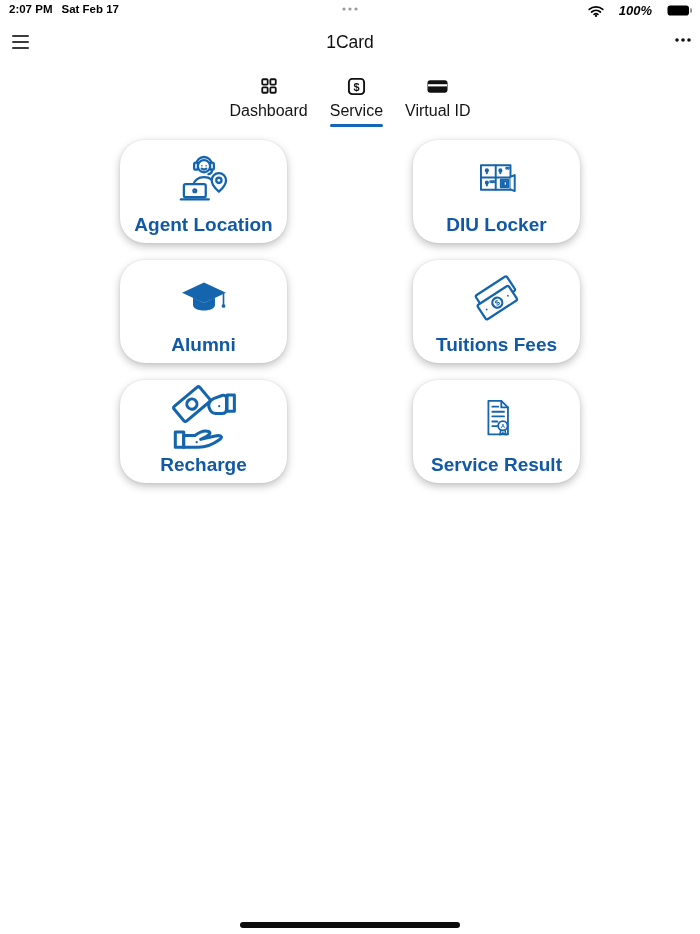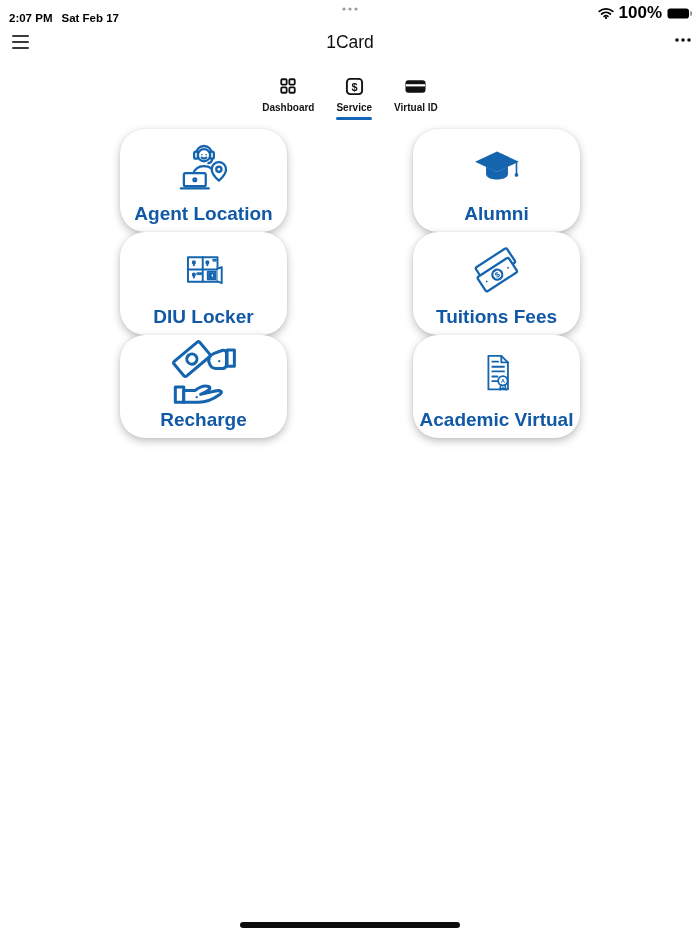--- a/index.html
+++ b/index.html
@@ -6,47 +6,47 @@
   html,body { width:700px; height:934px; }
   body {
     font-family: "Liberation Sans", "DejaVu Sans", sans-serif;
     background:#fff; color:#000; position:relative; overflow:hidden;
   }
   .screen { position:absolute; inset:0; background:#fff; }
 
   
   .statusbar { position:absolute; top:0; left:0; right:0; height:20px; }
   .sb-left { position:absolute; left:9px; top:3px; display:flex; gap:9px; align-items:center;
-             font-size:11.5px; font-weight:600; color:#000;margin-top:9px; }
+             font-size:11.5px; font-weight:600; color:#000; }
   .sb-center { position:absolute; left:50%; top:7px; transform:translateX(-50%); }
-  .sb-right { position:absolute; right:8px; top:3px; display:flex; gap:5px; align-items:center;
-              font-size:17px; font-weight:600; color:#000; }
+  .sb-right { position:absolute; right:8px; top:3px; display:flex; gap:15px; align-items:center;
+              font-size:13px; font-weight:600; color:#000;font-style:italic; }
 
   
   .navbar { position:absolute; top:28px; left:0; right:0; height:32px; }
   .hamburger { position:absolute; left:12px; top:7px; width:17px; height:14px;
                display:flex; flex-direction:column; justify-content:space-between; cursor:pointer; }
   .hamburger span { display:block; height:2.2px; border-radius:1px; background:#3a3a3a; }
   .nav-title { position:absolute; left:0; right:0; top:4px; text-align:center;
                font-size:17.5px; font-weight:500; color:#101010; }
   .nav-more { position:absolute; right:9px; top:10px; cursor:pointer; line-height:0; }
 
   
   .tabbar { position:absolute; top:68px; left:0; right:0; display:flex;
             justify-content:center; gap:22px; }
   .tab { display:flex; flex-direction:column; align-items:center; cursor:pointer; }
   .ticon { height:20px; margin-top:8px; margin-bottom:6px; display:flex; align-items:center; color:#111; }
-  .tlabel { font-size:10px; font-weight:700; color:#141414; white-space:nowrap;text-align:center; }
+  .tlabel { font-size:16px; font-weight:400; color:#141414; white-space:nowrap;text-align:center; }
   .tab .underline { width:100%; height:3px; border-radius:2px; margin-top:4px;
                     background:var(--tab-underline, #1467B8); }
 
   
-  .grid { position:absolute; top:129px; left:120px; width:460px;
+  .grid { position:absolute; top:140px; left:120px; width:460px;
           display:grid; grid-template-columns:167px 167px; justify-content:space-between;
-          row-gap:0; }
+          row-gap:17px; }
   .card { height:103px; background:#fff; border-radius:25px;
           box-shadow:0 3px 9px rgba(0,0,0,0.26), 0 0 2px rgba(0,0,0,0.08);
           position:relative; cursor:pointer; }
   .cicon { position:absolute; top:0; left:0; right:0; bottom:28px;
            display:flex; align-items:center; justify-content:center;
            color:var(--accent-blue, #1464AE); }
   .clabel { position:absolute; bottom:7px; left:0; right:0; text-align:center;
             font-size:19px; font-weight:600; color:var(--label-blue, #1159A6); white-space:nowrap; }
 
   
@@ -164,32 +164,20 @@
           <circle cx="21.5" cy="46.5" r="1.6"></circle>
           <path d="M5.5,56.5 h32"></path>
           <path d="M49,26.5 c-4.5,0 -8.2,3.6 -8.2,8 0,6 8.2,13 8.2,13 s8.2,-7 8.2,-13 c0,-4.4 -3.7,-8 -8.2,-8 z" fill="#fff"></path>
           <circle cx="49" cy="34.7" r="3"></circle>
         </svg>
       </div>
       <div class="clabel">Agent Location</div>
     </div>
 
 
-
-    <div class="card">
-      <div class="cicon">
-        <svg width="52" height="52" viewBox="0 0 64 64">
-          <path d="M32,13 L59,25.5 L32,38 L5,25.5 Z" fill="currentColor"></path>
-          <path d="M18.5,31.5 v9.5 c0,3.6 6,6.5 13.5,6.5 s13.5,-2.9 13.5,-6.5 v-9.5 L32,38 Z" fill="currentColor"></path>
-          <path d="M56,27 v12.5" stroke="currentColor" stroke-width="2" fill="none" stroke-linecap="round"></path>
-          <circle cx="56" cy="41.8" r="2.3" fill="currentColor"></circle>
-        </svg>
-      </div>
-      <div class="clabel">Alumni</div>
-    </div>
 
     <div class="card">
       <div class="cicon">
         <svg width="54" height="54" viewBox="0 0 64 64" fill="none" stroke="currentColor" stroke-width="2.3" stroke-linecap="round" stroke-linejoin="round">
           <rect x="13" y="17" width="35" height="29"></rect>
           <path d="M30.5,17 V46"></path>
           <path d="M13,31.5 H48"></path>
           <circle cx="20" cy="23" r="1.3"></circle>
             <path d="M20,24.3 v2"></path>
           <circle cx="20" cy="37.5" r="1.3"></circle>
@@ -205,20 +193,32 @@
           <rect x="36.5" y="34" width="9" height="9" fill="#fff"></rect>
           <rect x="38.3" y="36" width="5.4" height="5.2"></rect>
           <path d="M40,36 v5.2"></path>
         </svg>
       </div>
       <div class="clabel">DIU Locker</div>
     </div>
 
     <div class="card">
       <div class="cicon">
+        <svg width="52" height="52" viewBox="0 0 64 64">
+          <path d="M32,13 L59,25.5 L32,38 L5,25.5 Z" fill="currentColor"></path>
+          <path d="M18.5,31.5 v9.5 c0,3.6 6,6.5 13.5,6.5 s13.5,-2.9 13.5,-6.5 v-9.5 L32,38 Z" fill="currentColor"></path>
+          <path d="M56,27 v12.5" stroke="currentColor" stroke-width="2" fill="none" stroke-linecap="round"></path>
+          <circle cx="56" cy="41.8" r="2.3" fill="currentColor"></circle>
+        </svg>
+      </div>
+      <div class="clabel">Alumni</div>
+    </div>
+
+    <div class="card">
+      <div class="cicon">
         <svg width="58" height="58" viewBox="0 0 64 64" fill="none" stroke="currentColor" stroke-width="2.5" stroke-linecap="round" stroke-linejoin="round">
           <g transform="rotate(-33 32 32)">
             <rect x="13" y="17" width="41" height="19" rx="2" fill="#fff"></rect>
             <rect x="9" y="27" width="41" height="19" rx="2" fill="#fff"></rect>
             <circle cx="29.5" cy="36.5" r="5.5"></circle>
             <text x="29.5" y="39.6" font-size="8.5" font-weight="700" text-anchor="middle" fill="currentColor" stroke="none">$</text>
             <circle cx="15.5" cy="36.5" r="1" fill="currentColor" stroke="none"></circle>
             <circle cx="43.5" cy="36.5" r="1" fill="currentColor" stroke="none"></circle>
           </g>
         </svg>
@@ -252,20 +252,20 @@
           <path d="M26,17.5 h7.5"></path>
           <path d="M26,24 h15"></path>
           <path d="M26,30 h15"></path>
           <path d="M26,36.5 h6.5"></path>
           <path d="M26,42.5 h6.5"></path>
           <circle cx="39.5" cy="42" r="6" fill="#fff"></circle>
           <text x="39.5" y="44.5" font-size="7" font-weight="700" text-anchor="middle" fill="currentColor" stroke="none">A</text>
           <path d="M36.8,47.6 L35.6,53.4 L39.5,51 L43.4,53.4 L42.2,47.6" stroke-width="2"></path>
         </svg>
       </div>
-      <div class="clabel">Academic Virtual</div>
+      <div class="clabel">Service Result</div>
     </div>
 
   </div>
 
   <div class="home-indicator"></div>
 
 </div>
 
 </body></html>

